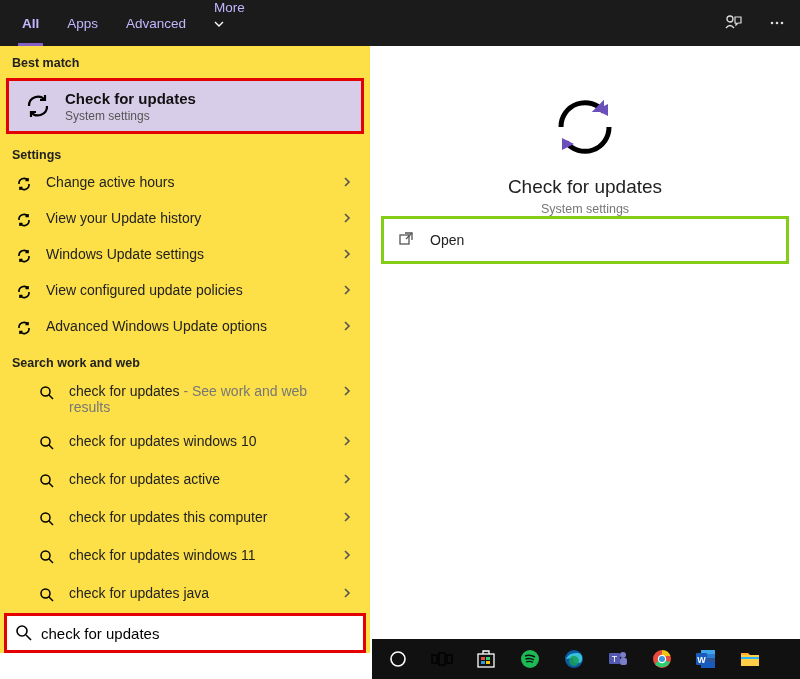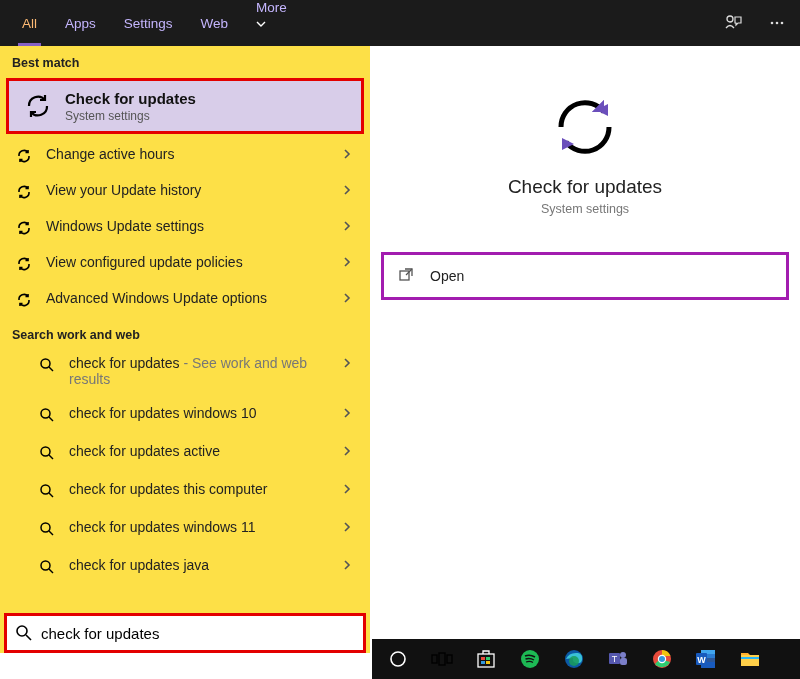--- a/index.html
+++ b/index.html
@@ -1,21 +1,21 @@
 <!DOCTYPE html>
 <html><head>
 <meta charset="utf-8">
 <style>
   * { box-sizing: border-box; margin: 0; padding: 0; font-family: "Segoe UI", Arial, sans-serif; }
   body { width: 800px; height: 679px; overflow: hidden; background: #fff; position: relative; }
 
   
   .topbar { background: #1b1b1b; height: 46px; display: flex; align-items: center; padding: 0 8px; color: #fff; position: relative; }
   .topbar .tab { padding: 0 14px; height: 46px; display: flex; align-items: center; font-size: 13.5px; color: #c4b5fd; cursor: pointer; position: relative; }
-  .topbar .tab.active { color: #fdba74; font-weight: 400; }
+  .topbar .tab.active { color: #c4b5fd; font-weight: 700; }
   .topbar .tab.active::after { content: ""; position: absolute; left: 10px; right: 10px; bottom: 0; height: 3px; background: #8661c5; }
   .topbar .more { display: flex; align-items: flex-start; gap: 4px; flex-direction: column; }
   .topbar .right { position: absolute; right: 8px; top: 0; height: 46px; display: flex; align-items: center; gap: 14px; }
   .topbar .right .iconbtn { width: 30px; height: 30px; display: flex; align-items: center; justify-content: center; cursor: pointer; }
 
   
   .main { display: flex; height: 607px; }
   .leftpane { width: 370px; background: #fde047; height: 607px; overflow: hidden; position: relative; display: flex; flex-direction: column; }
   .rightpane { flex: 1; background: #fff; padding-top: 36px; display: flex; flex-direction: column; align-items: center; position: relative; }
 
@@ -37,40 +37,39 @@
 
   
   .searchbar { position: absolute; bottom: 0; left: 4px; right: 4px; height: 40px; background: #fff; border: 3px solid #e30000; display: flex; align-items: center; padding: 0 8px; }
   .searchbar .icon { width: 18px; height: 18px; margin-right: 8px; }
   .searchbar input { border: none; outline: none; font-size: 15px; flex: 1; background: transparent; }
 
   
   .rp-icon { width: 74px; height: 74px; margin-top: 8px; }
   .rp-title { font-size: 19px; font-weight: 400; color: #222; margin-top: 12px; }
   .rp-sub { font-size: 12.5px; color: #777; margin-top: 4px; }
-  .rp-open { width: 408px; height: 48px; border: 3px solid #a21caf; margin-top: 36px; display: flex; align-items: center; padding: 0 14px; cursor: pointer; }
+  .rp-open { width: 408px; height: 48px; border: 3px solid #84cc16; display: flex; align-items: center; padding: 0 14px; cursor: pointer; }
   .rp-open .icon { width: 18px; height: 18px; margin-right: 14px; color: #555; }
   .rp-open .label { font-size: 14px; color: #222; }
 
   
   .taskbar { position: absolute; bottom: 0; left: 372px; right: 0; height: 40px; background: #111; display: flex; align-items: center; padding: 0 6px; gap: 4px; }
   .taskbar .tbitem { width: 40px; height: 40px; display: flex; align-items: center; justify-content: center; cursor: pointer; }
   .taskbar .tbitem svg { display: block; }
 
   
   svg { stroke: currentColor; fill: none; }
 </style>
 </head>
 <body>
 
 <div class="topbar">
   <div class="tab active">All</div>
   <div class="tab">Apps</div>
-  <div class="tab">Settings</div>
-  <div class="tab">Web</div>
+  <div class="tab">Advanced</div>
   <div class="tab more">
     <span>More</span>
     <svg width="10" height="10" viewBox="0 0 10 10">
         <path d="M1 3 L5 7 L9 3" stroke="#fff" stroke-width="1.4" fill="none"></path>
       </svg>
   </div>
   <div class="right">
     <div class="iconbtn">
       <svg width="20" height="20" viewBox="0 0 20 20">
           <circle cx="7" cy="6" r="3" stroke="#ddd" stroke-width="1.3"></circle>
@@ -101,20 +100,21 @@
           <path d="M22 4 L22 9 L17 9" fill="none"></path>
           <path d="M8 26 L8 21 L13 21" fill="none"></path>
         </svg>
       </div>
       <div>
         <div class="title">Check for updates</div>
         <div class="sub">System settings</div>
       </div>
     </div>
 
+    <div class="section-header">Settings</div>
 
     <div class="row">
       <div class="icon">
           <svg width="18" height="18" viewBox="0 0 18 18" stroke="#333" stroke-width="1.6">
             <path d="M4 9 A5 5 0 0 1 13 5.5"></path>
             <path d="M14 9 A5 5 0 0 1 5 12.5"></path>
             <path d="M13 3 L13 5.5 L10.5 5.5"></path>
             <path d="M5 15 L5 12.5 L7.5 12.5"></path>
           </svg>
         </div>

